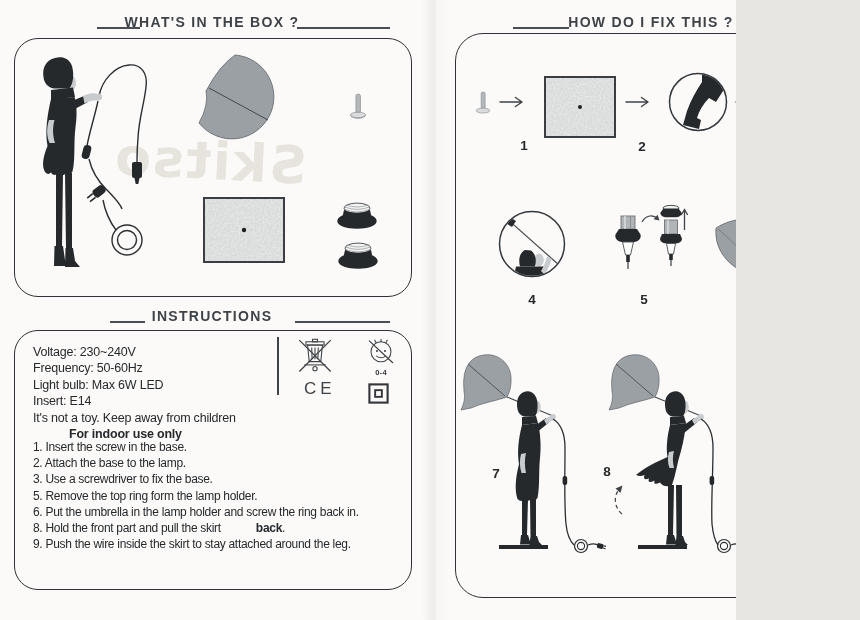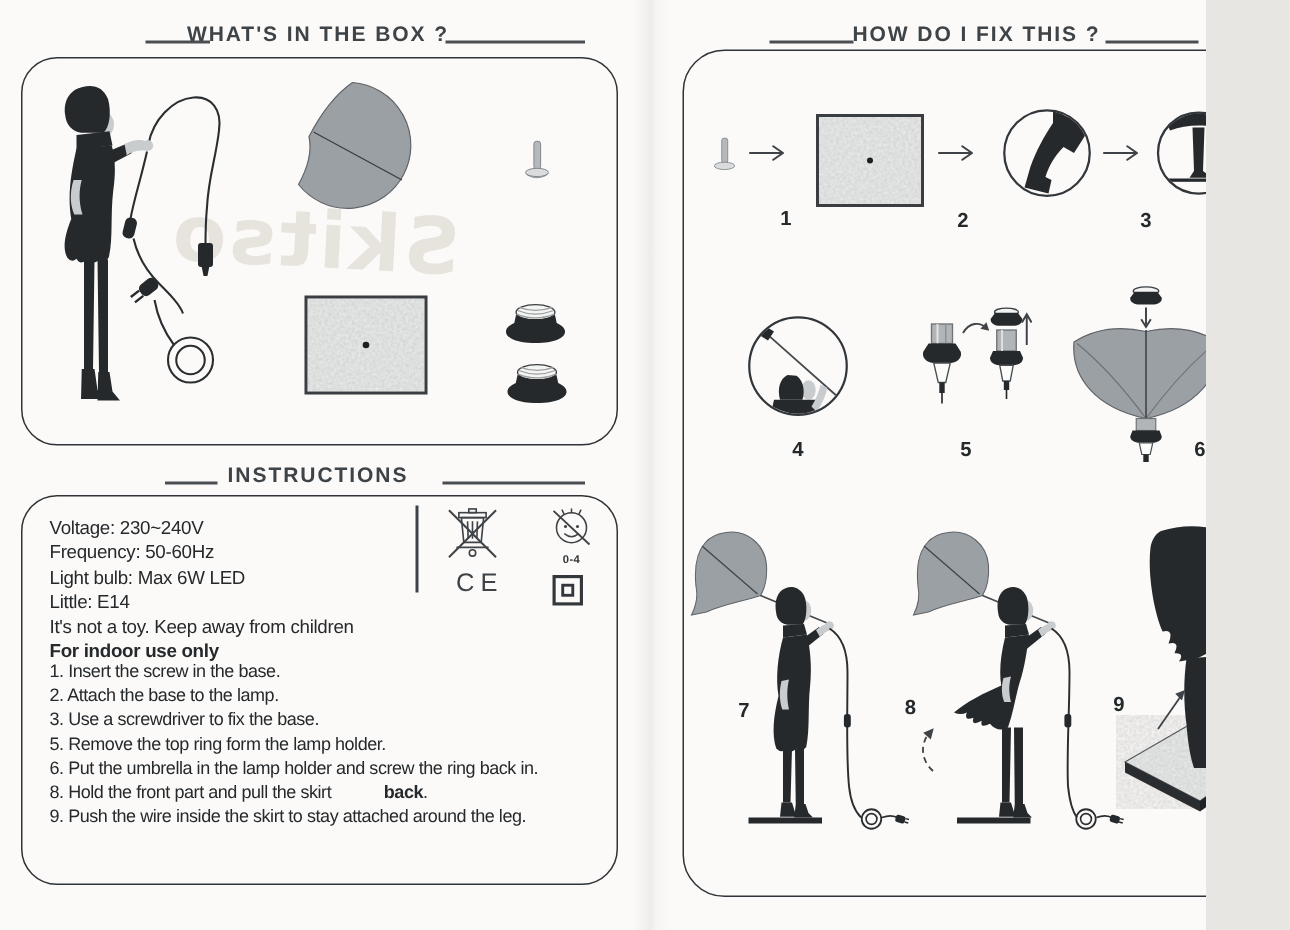--- a/index.html
+++ b/index.html
@@ -1,23 +1,23 @@
 <!DOCTYPE html>
 <html><head>
 <meta charset="utf-8">
 <style>
   html,body{margin:0;padding:0;background:#e8e6e2;}
-  .page{position:relative;width:804px;height:620px;background:#fbfaf8;font-family:"Liberation Sans",sans-serif;color:#26292c;overflow:hidden;}
+  .page{position:relative;width:736px;height:620px;background:#fbfaf8;font-family:"Liberation Sans",sans-serif;color:#26292c;overflow:hidden;}
   .abs{position:absolute;}
   .panel-box{position:absolute;border:1.6px solid #2f3337;border-radius:24px;background:transparent;}
   .title{position:absolute;text-align:center;font-weight:700;font-size:14px;letter-spacing:1.3px;color:#3e4348;}
   .rule{position:absolute;height:1.6px;background:#4a4e52;}
   .num{position:absolute;font-weight:700;font-size:13.5px;color:#26292c;width:20px;text-align:center;}
   .spec{font-size:12.5px;line-height:16.4px;letter-spacing:-0.2px;white-space:nowrap;}
-  .spec.bold{font-weight:700;}
+  .spec.bold{font-weight:700;margin-left:36px;}
   .step{font-size:12px;line-height:16.2px;letter-spacing:-0.3px;white-space:nowrap;}
   .step b{font-weight:700;margin-left:32px;}
   .plate{position:absolute;border:2px solid #3a3e42;box-sizing:border-box;background:#eceeed;}
   .wm{position:absolute;left:30px;top:92px;width:330px;text-align:center;font-size:52px;font-weight:700;letter-spacing:2px;color:rgba(203,196,183,0.42);transform:scaleX(-1) rotate(-3deg);font-family:"DejaVu Sans",sans-serif;}
   .fold{position:absolute;left:422px;top:0;width:26px;height:620px;background:linear-gradient(90deg,rgba(0,0,0,0) 0%,rgba(0,0,0,0.055) 45%,rgba(0,0,0,0.02) 60%,rgba(0,0,0,0) 100%);}
   .age-label{position:absolute;font-size:7.5px;font-weight:700;text-align:center;color:#33373b;letter-spacing:0.3px;}
   .ce-text{position:absolute;font-size:17px;font-weight:400;letter-spacing:4px;color:#3f4347;}
 </style>
 </head>
 <body>
@@ -109,21 +109,21 @@
 
   <div class="title" style="top:308px;left:14px;width:396px">INSTRUCTIONS</div>
   <div class="rule" style="left:110px;top:321px;width:35px"></div>
   <div class="rule" style="left:295px;top:321px;width:95px"></div>
 
   <div class="panel-box" style="left:14px;top:330px;width:396px;height:258px">
     <div class="abs" style="left:18px;top:13px;width:245px">
       <div class="spec">Voltage: 230~240V</div>
       <div class="spec">Frequency: 50-60Hz</div>
       <div class="spec">Light bulb: Max 6W LED</div>
-      <div class="spec">Little: E14</div>
+      <div class="spec">Insert: E14</div>
       <div class="spec">It's not a toy. Keep away from children</div>
       <div class="spec bold">For indoor use only</div>
     </div>
 
     <div class="abs" style="left:262px;top:6px;width:1.5px;height:58px;background:#3f4347"></div>
 
     <svg class="abs" style="left:281px;top:4px" width="38" height="40" viewBox="0 0 46 48">
       <g fill="none" stroke="#3f4347" stroke-width="1.3">
         <rect x="20" y="5" width="6" height="3"></rect>
         <rect x="12" y="8" width="22" height="4"></rect>

